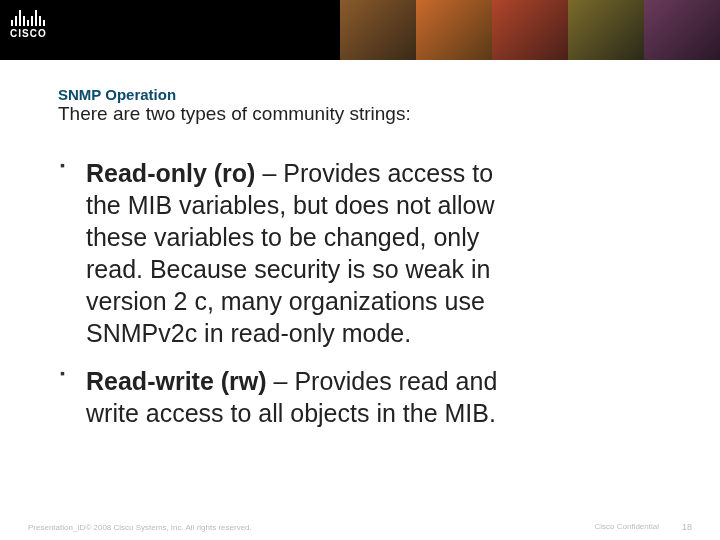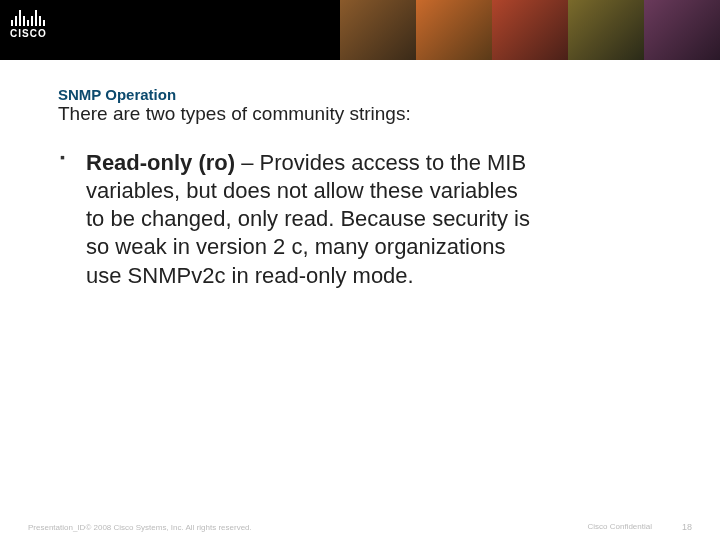--- a/index.html
+++ b/index.html
@@ -15,29 +15,29 @@
   .banner-photo { position: absolute; right: 0; top: 0; height: 60px; width: 380px; display: flex; }
   .photo-strip { flex: 1; }
   .ps1 { background: linear-gradient(135deg,#8a5a2b,#3a2a18); }
   .ps2 { background: linear-gradient(135deg,#c96a2b,#5a3a18); }
   .ps3 { background: linear-gradient(135deg,#b0452b,#4a2018); }
   .ps4 { background: linear-gradient(135deg,#7a6a2b,#2a2a18); }
   .ps5 { background: linear-gradient(135deg,#6a3a5b,#2a1828); }
   .content { position: absolute; top: 86px; left: 58px; right: 40px; }
   .eyebrow { font-size: 15px; font-weight: bold; color: #0c4a6e; margin-bottom: 0; }
   .title { font-size: 33px; font-weight: bold; color: #444; margin-bottom: 30px; }
-  .intro { font-size: 19px; color: #222; margin-bottom: 24px; }
+  .intro { font-size: 19px; color: #222; margin-bottom: 32px; }
   ul.bullets { list-style: none; padding-left: 16px; }
-  ul.bullets li { position: relative; font-size: 22px; color: #222; line-height: 1.28; margin-bottom: 16px; padding-left: 12px; }
+  ul.bullets li { position: relative; font-size: 25px; color: #222; line-height: 1.28; margin-bottom: 16px; padding-left: 12px; }
   ul.bullets li::before { content: "▪"; position: absolute; left: -14px; top: 0; color: #333; font-size: 14px; }
   .bold-lead { font-weight: bold; }
   .footer { position: absolute; bottom: 8px; left: 0; width: 720px; padding: 0 28px; display: flex; justify-content: space-between; align-items: center; font-size: 8px; color: #bbb; }
   .footer-left { flex: 0 0 auto; }
   .footer-center { flex: 1; text-align: left; }
-  .footer-right { flex: 0 0 auto; display: flex; gap: 30px; }
+  .footer-right { flex: 0 0 auto; display: flex; gap: 23px; }
   .footer-pg { font-size: 9px; }
 </style>
 </head>
 <body>
 <div class="slide">
 
   <div class="banner">
     <div class="logo">
       <div class="cisco-bars">
         <span class="b1"></span>
@@ -61,20 +61,23 @@
     </div>
   </div>
 
   <div class="content">
     <div class="eyebrow">SNMP Operation</div>
     <div class="intro">There are two types of community strings:</div>
     <ul class="bullets">
       <li>
         <span class="bold-lead">Read-only (ro)</span><span> – Provides access to the MIB variables, but does not allow these variables to be changed, only read. Because security is so weak in version 2 c, many organizations use SNMPv2c in read-only mode.</span>
       </li>
+      <li>
+        <span class="bold-lead">Read-write (rw)</span><span> – Provides read and write access to all objects in the MIB.</span>
+      </li>
     </ul>
   </div>
 
   <div class="footer">
     <div class="footer-left">Presentation_ID</div>
     <div class="footer-center">© 2008 Cisco Systems, Inc. All rights reserved.</div>
     <div class="footer-right">
       <div>Cisco Confidential</div>
       <div class="footer-pg">18</div>
     </div>

